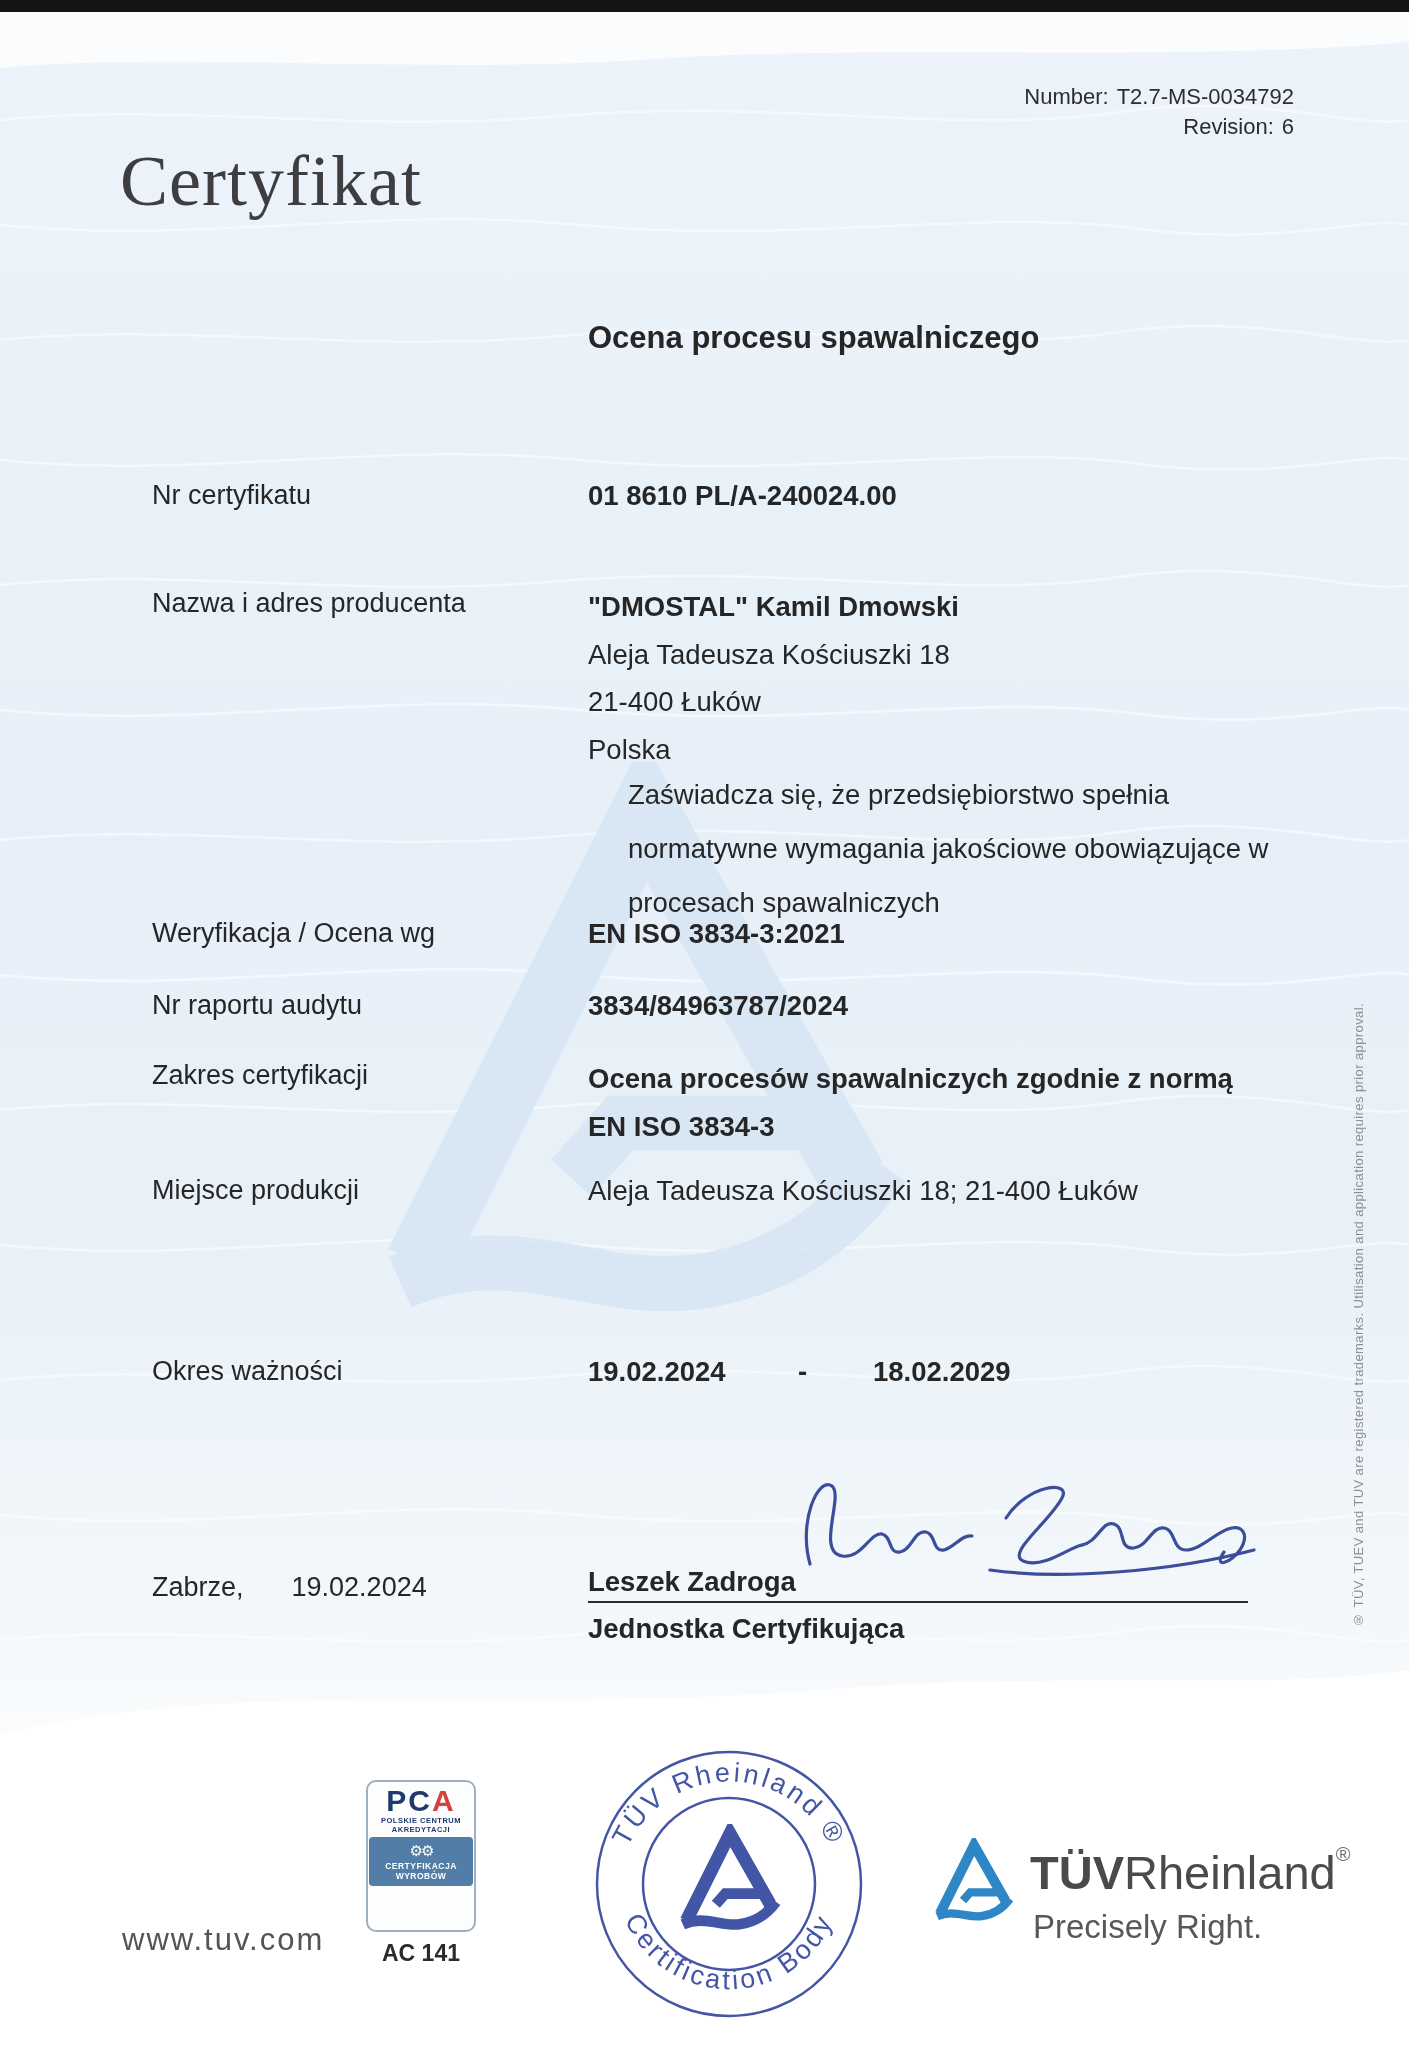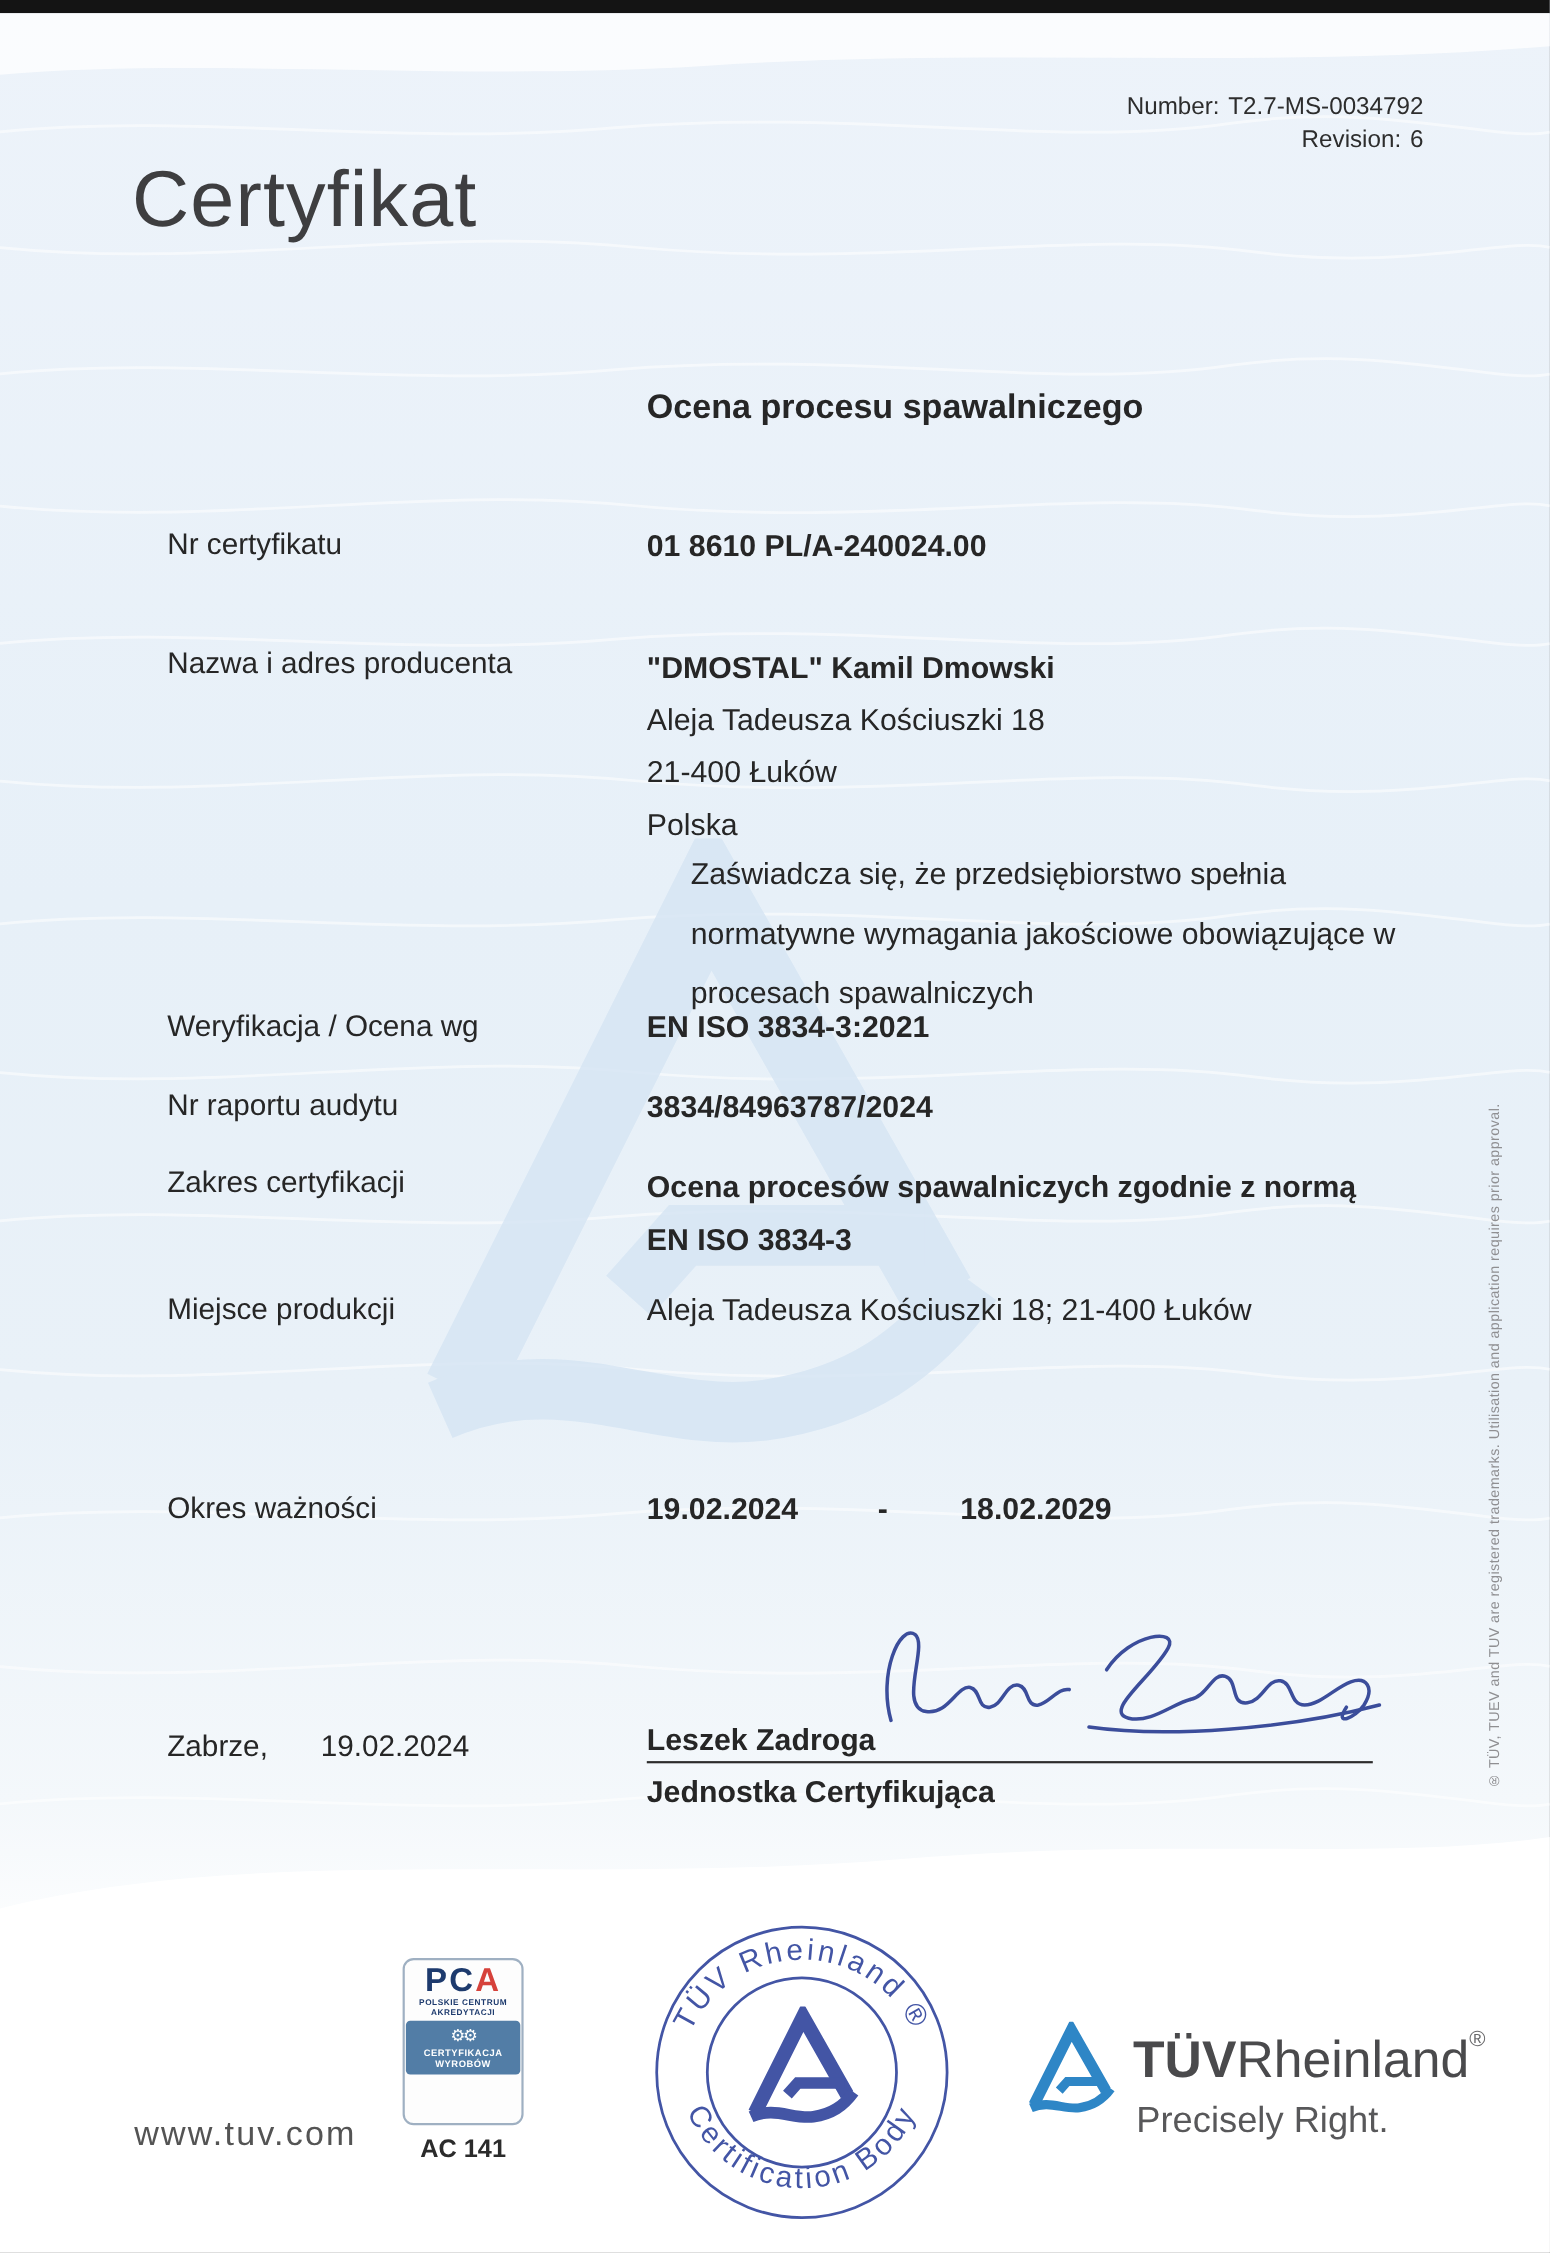--- a/index.html
+++ b/index.html
@@ -8,22 +8,22 @@
     position:relative; width:1409px; height:2048px; margin:0 auto;
     background:linear-gradient(180deg,#edf3fa 0%,#e7f0f8 40%,#e9f1f8 62%,#f4f8fb 80%,#ffffff 88%);
     overflow:hidden; color:#262626;
   }
   .top-bar { position:absolute; left:0; top:0; width:100%; height:12px; background:#141414; }
   .bg-waves { position:absolute; left:0; top:0; width:1409px; height:2048px; pointer-events:none; }
 
   .doc-number { position:absolute; top:82px; right:115px; text-align:right; font-size:22px; line-height:30px; color:#2d2d2d; }
   .doc-number .val { margin-left:8px; }
 
-  .title { position:absolute; left:120px; top:140px; font-size:72px; font-weight:400; color:#3e3e40; letter-spacing:1px; }
-  .subtitle { position:absolute; left:588px; top:320px; font-size:31px; font-weight:700; color:#262626;margin-top:32px; }
+  .title { position:absolute; left:120px; top:140px; font-size:72px; font-weight:400; color:#3e3e40; letter-spacing:1px;font-family:Liberation Serif, serif; }
+  .subtitle { position:absolute; left:588px; top:320px; font-size:31px; font-weight:700; color:#262626; }
 
   .label { position:absolute; left:152px; font-size:27px; color:#262626; }
   .value { position:absolute; left:588px; font-size:27.5px; color:#262626; }
   .bold { font-weight:700; }
   .multiline { line-height:47.5px; }
   .statement { width:690px; line-height:54px;margin-left:40px; }
 
   .validity { display:flex; }
   .validity .from { width:210px; }
   .validity .sep { width:75px; }

